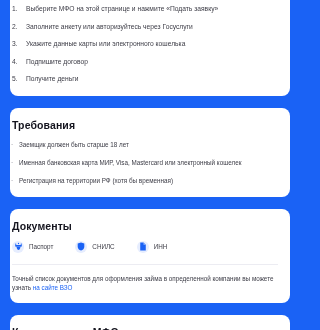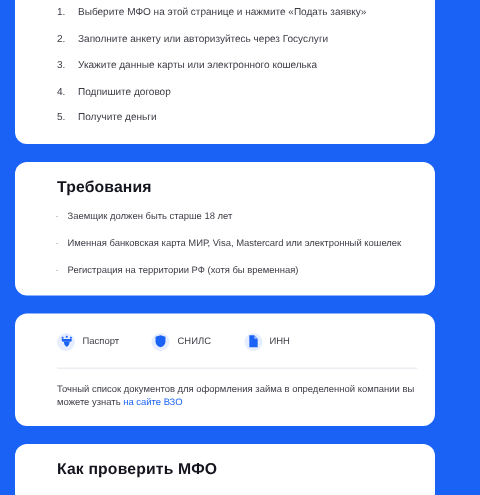--- a/index.html
+++ b/index.html
@@ -22,21 +22,21 @@
     background: #1a62f5;
     display: flex;
     flex-direction: column;
     gap: 12px;
     overflow: hidden;
   }
   .card {
     background: #ffffff;
     border-radius: 8px;
     box-sizing: border-box;
-    padding: 10px 11px 11px 27px;
+    padding: 10px 11px 11px 1px;
     flex: 0 0 auto;
   }
   
   .card-steps {
     border-radius: 0 0 8px 8px;
     padding-top: 4px;
   }
   .card-title {
     font-size: 10.5px;
     font-weight: bold;
@@ -177,20 +177,21 @@
         <span>Именная банковская карта МИР, Visa, Mastercard или электронный кошелек</span>
       </li>
       <li>
         <span class="dot">·</span>
         <span>Регистрация на территории РФ (хотя бы временная)</span>
       </li>
     </ul>
   </section>
 
   <section class="card">
+    <h2 class="card-title">Документы</h2>
 
     <div class="doc-chips">
 
       <div class="chip">
         <span class="chip-icon">
           <svg width="9" height="9" viewBox="0 0 12 12" aria-hidden="true">
             <g fill="#1a62f5">
               <path d="M6 1.1c.5 0 .9.4.9.9s-.4.9-.9.9-.9-.4-.9-.9.4-.9.9-.9z"></path>
               <path d="M2.3 2.0c.5 0 .9.4.9.9s-.4.9-.9.9-.9-.4-.9-.9.4-.9.9-.9z"></path>
               <path d="M9.7 2.0c.5 0 .9.4.9.9s-.4.9-.9.9-.9-.4-.9-.9.4-.9.9-.9z"></path>

